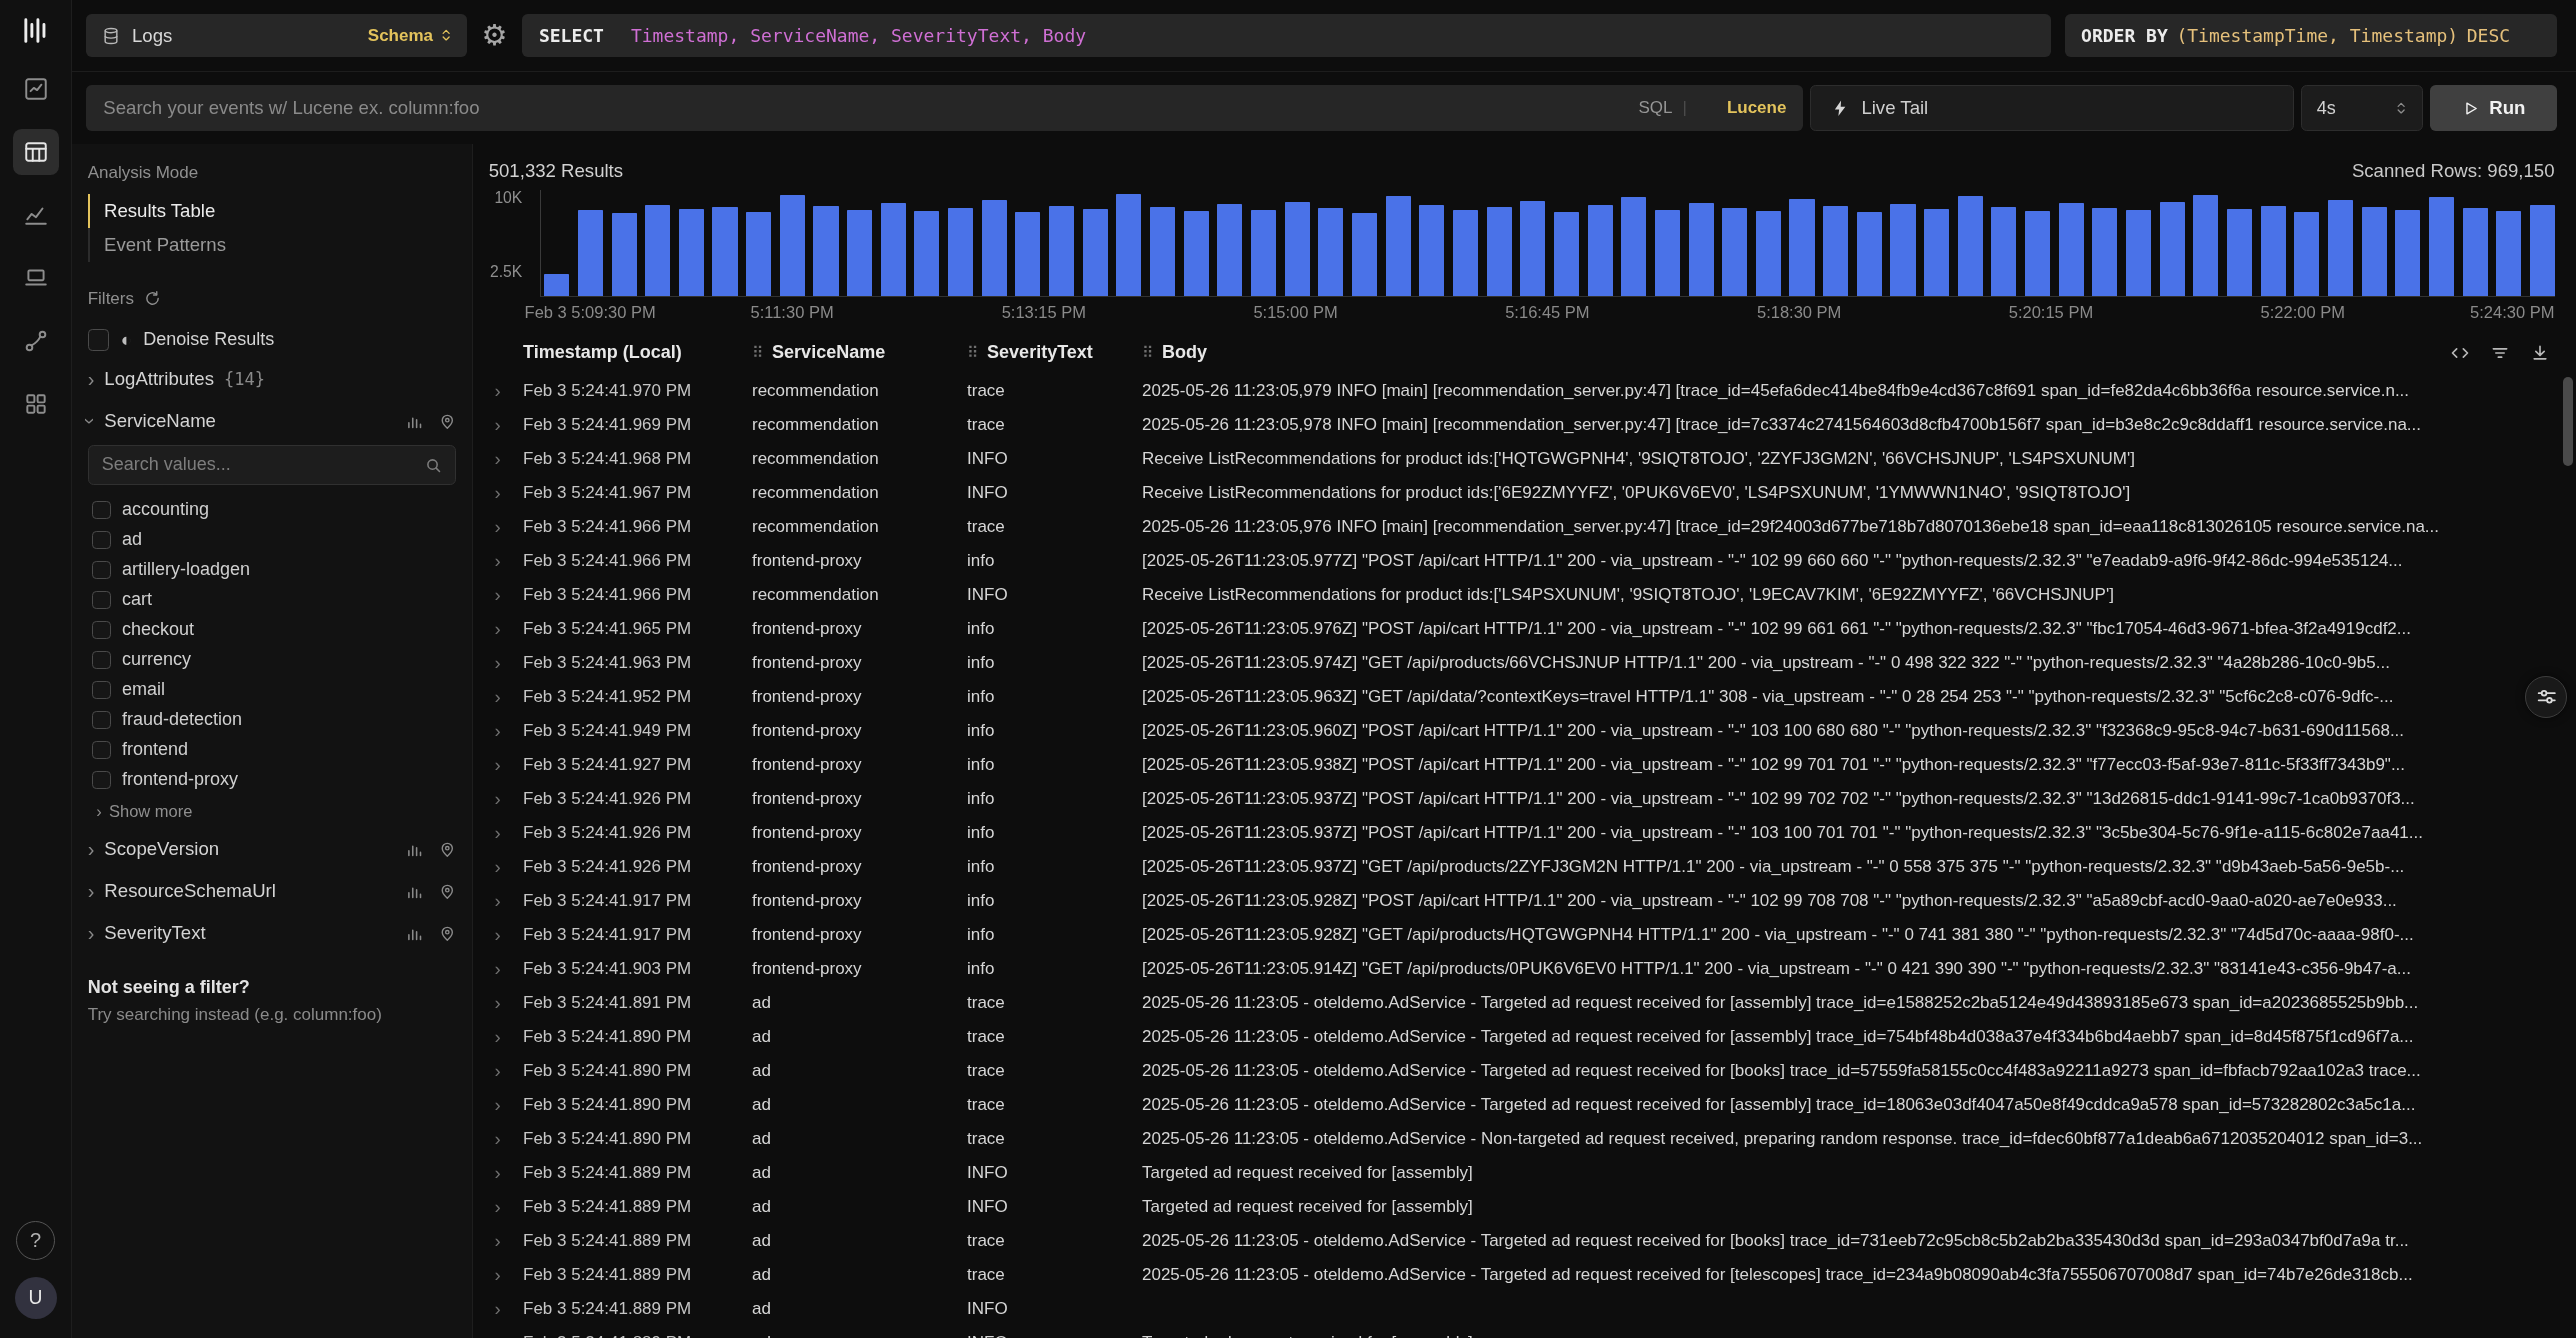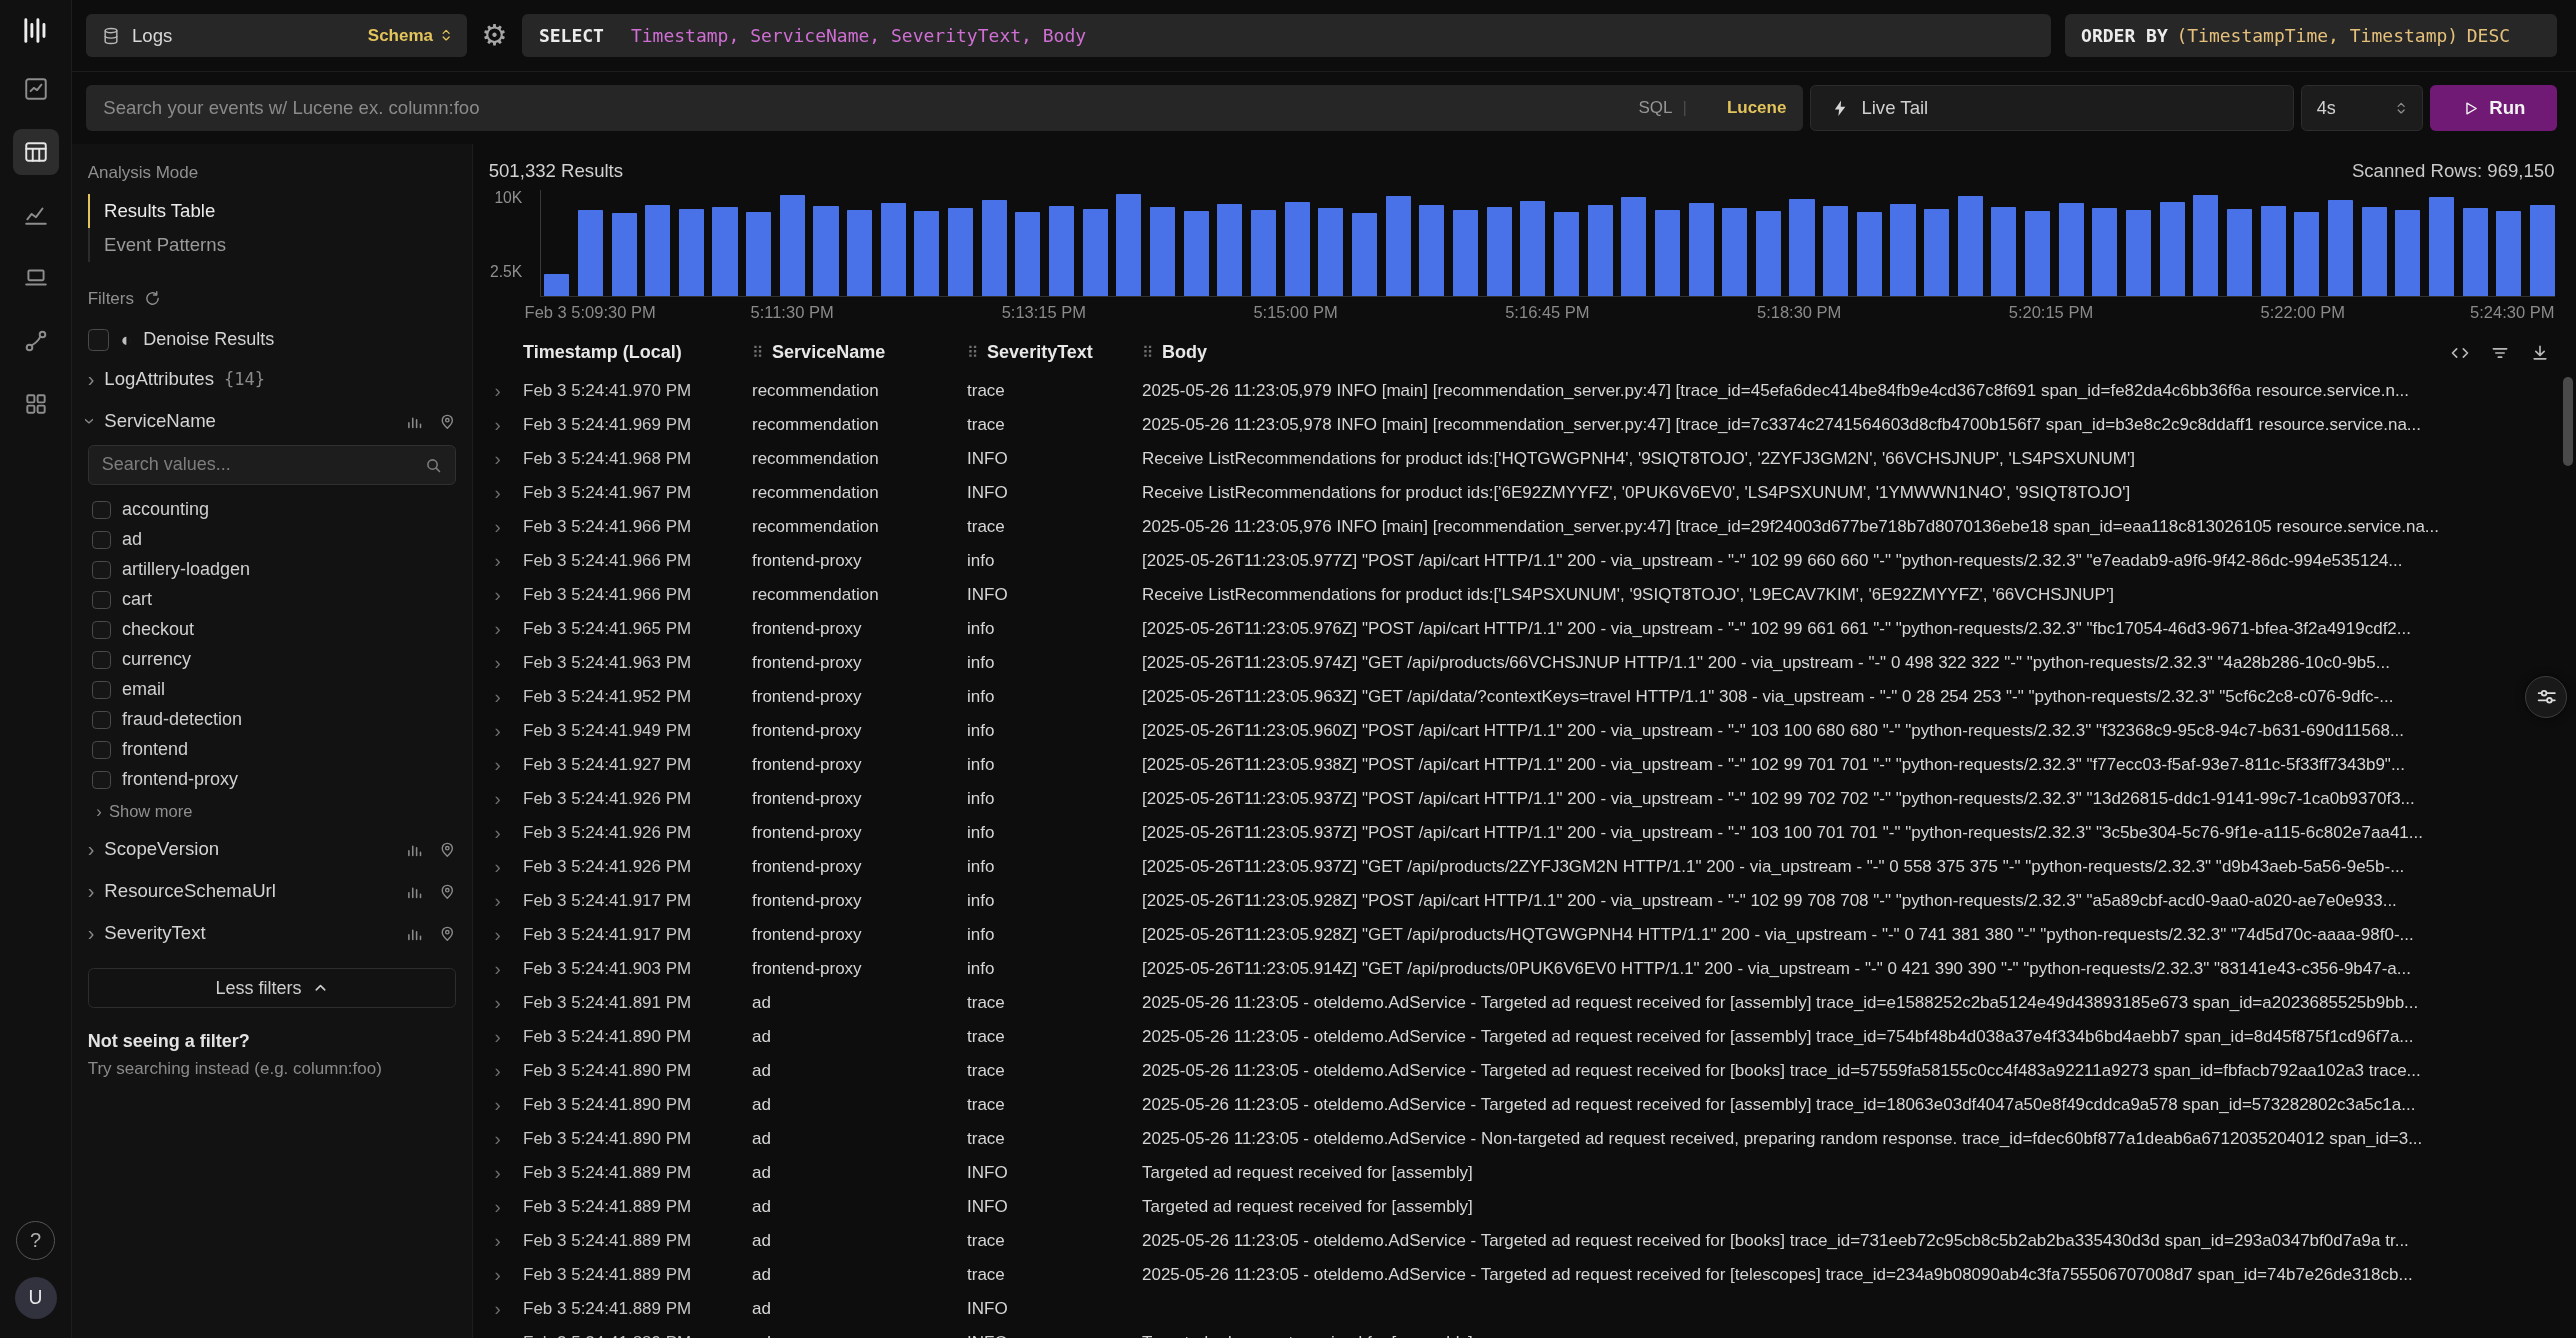--- a/index.html
+++ b/index.html
@@ -52,21 +52,21 @@
   .search-ph { color:#8a8a8a; font-size:18.6px; flex:1; overflow:hidden; white-space:nowrap; }
   .lang-toggle { display:flex; align-items:center; gap:10px; font-size:17px; flex:none; }
   .lang-sql { color:#969696; }
   .lang-div { color:#4c4c4c; }
   .lang-lucene { color:#e3c35c; font-weight:700;margin-left:30px; }
   .live-tail { width:484px; height:46px; background:#1c1c1c; border:0.7px solid #2d2d2d; border-radius:5.7px;
                display:flex; align-items:center; gap:11.4px; padding:0 20px; color:#cfcfcf; font-size:18.6px; flex:none; }
   .interval { width:122px; height:46px; background:#1c1c1c; border:0.7px solid #2d2d2d; border-radius:5.7px;
               display:flex; align-items:center; justify-content:space-between; padding:0 14.3px;
               color:#d2d2d2; font-size:18px; flex:none; }
-  .run-btn { width:127px; height:46px; background:#701a75; border-radius:5.7px; display:flex;
+  .run-btn { width:127px; height:46px; background:#404040; border-radius:5.7px; display:flex;
              align-items:center; justify-content:center; gap:10px; color:#f2f2f2; font-size:18.6px;
              font-weight:600; flex:none; }
 
   
   .content { flex:1; display:flex; min-height:0; position:relative; }
 
   .sidebar { width:401px; background:#121212; border-right:0.7px solid #1e1e1e;
              padding:14.3px 15.7px; overflow:hidden; flex:none; }
   .sb-title { color:#8f8f8f; font-size:17px; margin:4.3px 0 11.4px; }
   .mode-item { display:flex; align-items:center; height:34px; padding-left:14.3px;
@@ -404,26 +404,20 @@
             <svg width="18.6" height="18.6" viewBox="0 0 24 24" fill="none" stroke="currentColor" stroke-width="2" stroke-linecap="round">
                 <path d="M5 20v-6M10 20V8M15 20v-10M20 20v-4"></path>
               </svg>
             <svg width="18.6" height="18.6" viewBox="0 0 24 24" fill="none" stroke="currentColor" stroke-width="1.8" stroke-linejoin="round">
                 <path d="M12 21s-6.5-5.6-6.5-10.2A6.5 6.5 0 0 1 18.5 10.8C18.5 15.4 12 21 12 21z"></path>
                 <circle cx="12" cy="10.5" r="2.2"></circle>
               </svg>
           </span>
         </div>
 
-        <div class="less-filters">
-          <span>Less filters</span>
-          <svg width="17" height="17" viewBox="0 0 24 24" fill="none" stroke="currentColor" stroke-width="2.2" stroke-linecap="round" stroke-linejoin="round">
-              <path d="M6 14l6-6 6 6"></path>
-            </svg>
-        </div>
 
         <div class="sb-foot-title">Not seeing a filter?</div>
         <div class="sb-foot-hint">Try searching instead (e.g. column:foo)</div>
       </aside>
 
       <main class="main">
         <div class="results-bar">
           <span>501,332 Results</span>
           <span class="scanned">Scanned Rows: 969,150</span>
         </div>

